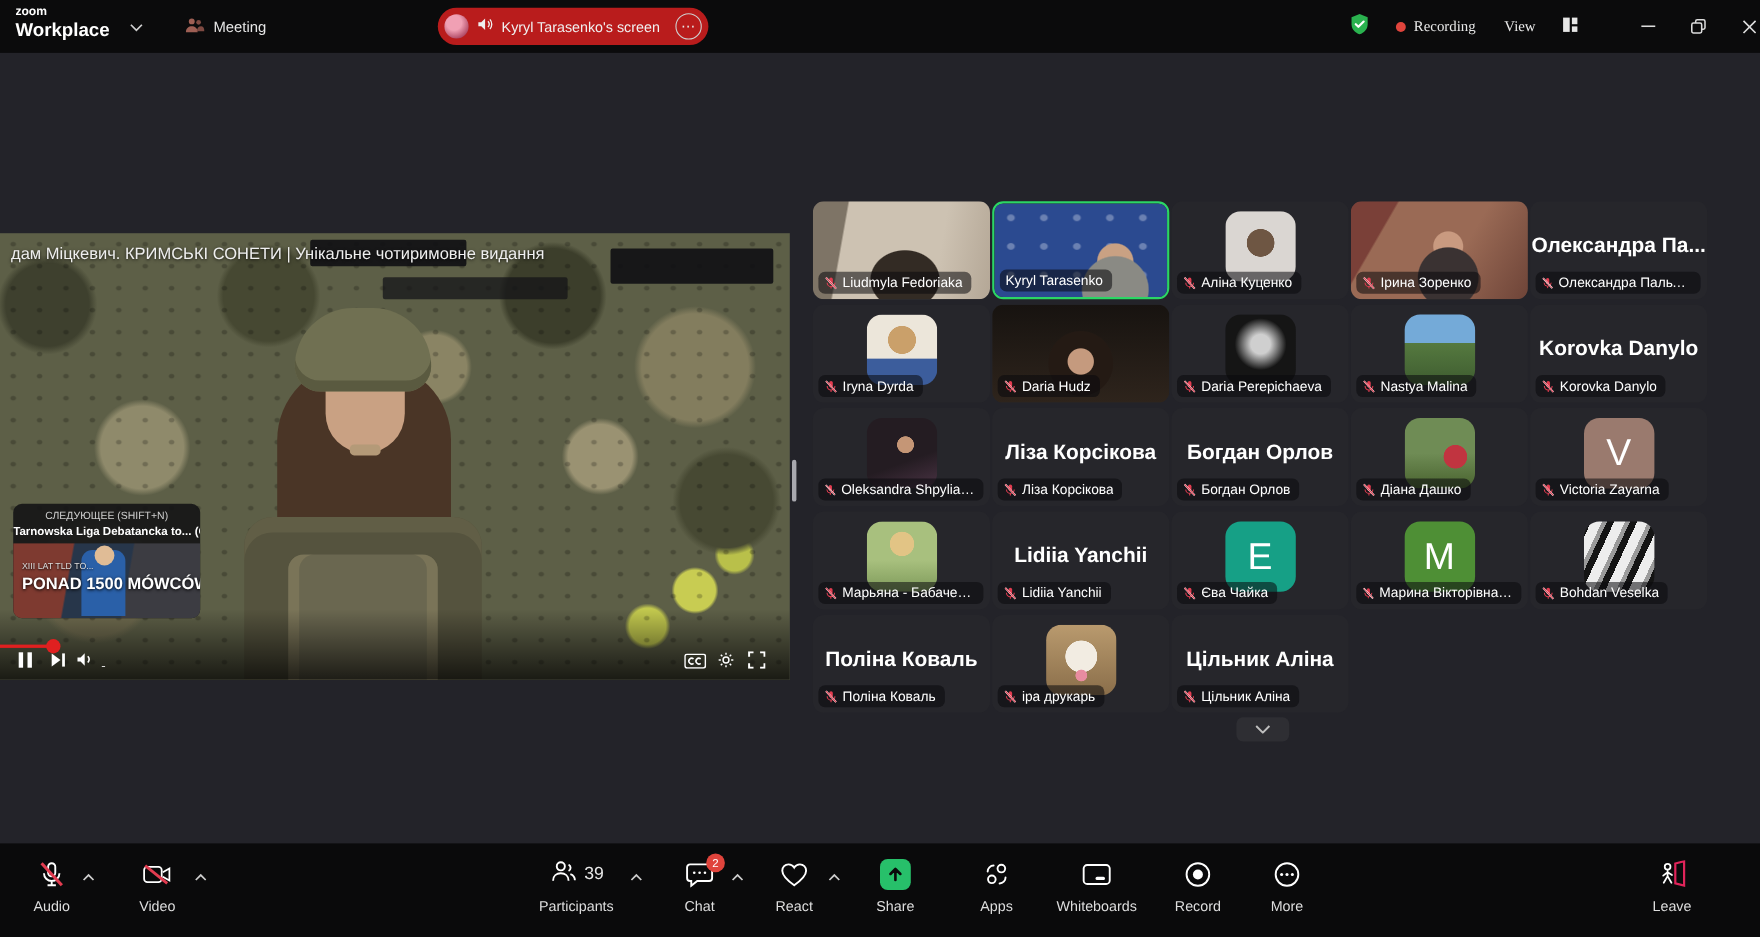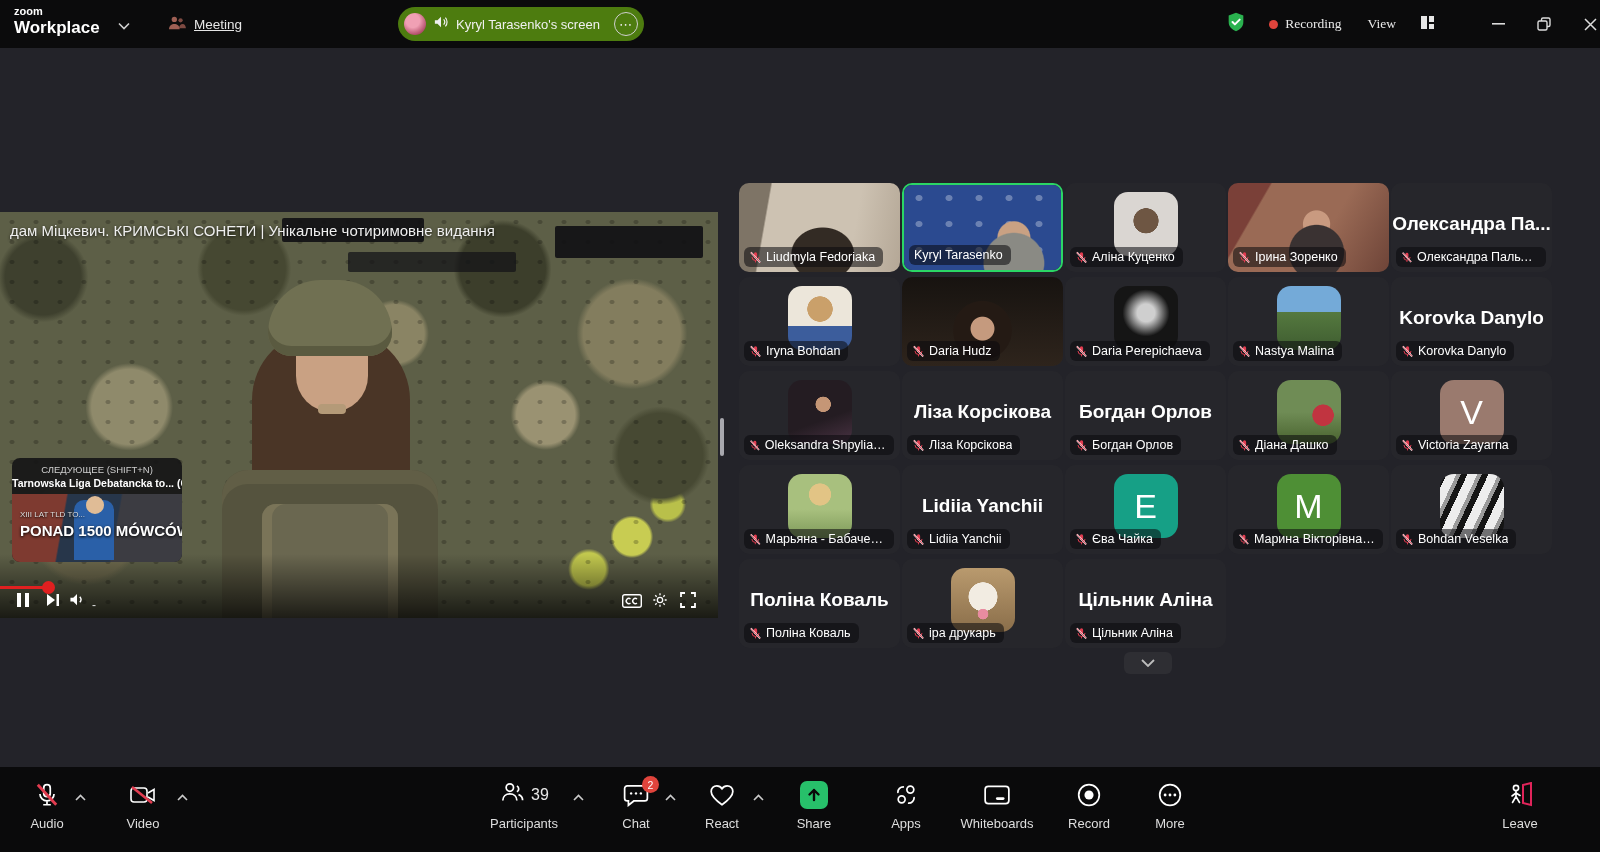--- a/index.html
+++ b/index.html
@@ -7,23 +7,23 @@
        font-family:"Liberation Sans","DejaVu Sans",sans-serif;color:#e8e8e8;
        -webkit-font-smoothing:antialiased;}
 
   
   .titlebar{position:absolute;left:0;top:0;width:1600px;height:48px;background:#0b0b0c;padding-left:13px;}
   .logo{position:absolute;left:14px;top:6px;line-height:1;}
   .logo .lt{font-size:11px;font-weight:700;color:#fff;}
   .logo .lb{font-size:17px;font-weight:700;color:#fff;margin-top:2px;}
   .tb-chev{position:absolute;left:118px;top:16px;color:#cfcfcf;}
   .meeting-tab{position:absolute;left:160px;top:10px;display:flex;align-items:center;gap:8px;
-               font-size:13.5px;color:#e6e6e6;height:28px;padding:0 8px;border-radius:6px;text-decoration:underline;}
+               font-size:13.5px;color:#e6e6e6;height:28px;padding:0 8px;border-radius:6px;}
   .share-pill{position:absolute;left:398px;top:7px;width:246px;height:34px;border-radius:17px;
-              background:#4d7c0f;display:flex;align-items:center;gap:7px;padding:0 6px 0 6px;box-sizing:border-box;}
+              background:#b91c1c;display:flex;align-items:center;gap:7px;padding:0 6px 0 6px;box-sizing:border-box;}
   .pill-avatar{width:22px;height:22px;border-radius:50%;flex:0 0 22px;
                background:radial-gradient(circle at 40% 35%,#f0a0b4 0 35%,#b04a66 75%,#6e2840 100%);}
   .pill-text{font-size:13px;color:#f0f0f0;white-space:nowrap;overflow:hidden;flex:1;}
   .pill-more{width:24px;height:24px;border-radius:50%;border:1.5px solid #cfcfcf;box-sizing:border-box;
              display:flex;align-items:center;justify-content:center;color:#e8e8e8;font-size:13px;letter-spacing:1px;}
   .tb-right{position:absolute;right:0;top:0;height:48px;display:flex;align-items:center;font-family:Liberation Serif, serif;}
   .rec-wrap{display:flex;align-items:center;gap:7px;margin-right:26px;font-size:13.5px;color:#e8e8e8;}
   .rec-dot{width:9px;height:9px;border-radius:50%;background:#e0443c;}
   .view-wrap{display:flex;align-items:center;gap:24px;font-size:13.5px;color:#e8e8e8;margin-right:40px;}
   .win-btn{width:46px;height:48px;display:flex;align-items:center;justify-content:center;color:#dcdcdc;}
@@ -339,21 +339,21 @@
       </div>
       <div class="tile">
         <div class="avatar p-dyrda"></div>
         <div class="tile-label">
           <svg width="13" height="13" viewBox="0 0 24 24">
             <rect x="9" y="2.5" width="6" height="11" rx="3" fill="#e23c50"></rect>
             <path d="M5.5 11 a6.5 6.5 0 0 0 13 0 M12 17.5 V21" stroke="#e23c50" stroke-width="1.8" fill="none"></path>
             <line x1="3.5" y1="2.5" x2="20.5" y2="21" stroke="#fff" stroke-width="3"></line>
             <line x1="3.5" y1="2.5" x2="20.5" y2="21" stroke="#e23c50" stroke-width="1.8"></line>
           </svg>
-          <span>Iryna Bohdan</span>
+          <span>Iryna Dyrda</span>
         </div>
       </div>
       <div class="tile">
         <div class="tile-video v-hudz"></div>
         <div class="tile-label">
           <svg width="13" height="13" viewBox="0 0 24 24">
             <rect x="9" y="2.5" width="6" height="11" rx="3" fill="#e23c50"></rect>
             <path d="M5.5 11 a6.5 6.5 0 0 0 13 0 M12 17.5 V21" stroke="#e23c50" stroke-width="1.8" fill="none"></path>
             <line x1="3.5" y1="2.5" x2="20.5" y2="21" stroke="#fff" stroke-width="3"></line>
             <line x1="3.5" y1="2.5" x2="20.5" y2="21" stroke="#e23c50" stroke-width="1.8"></line>

